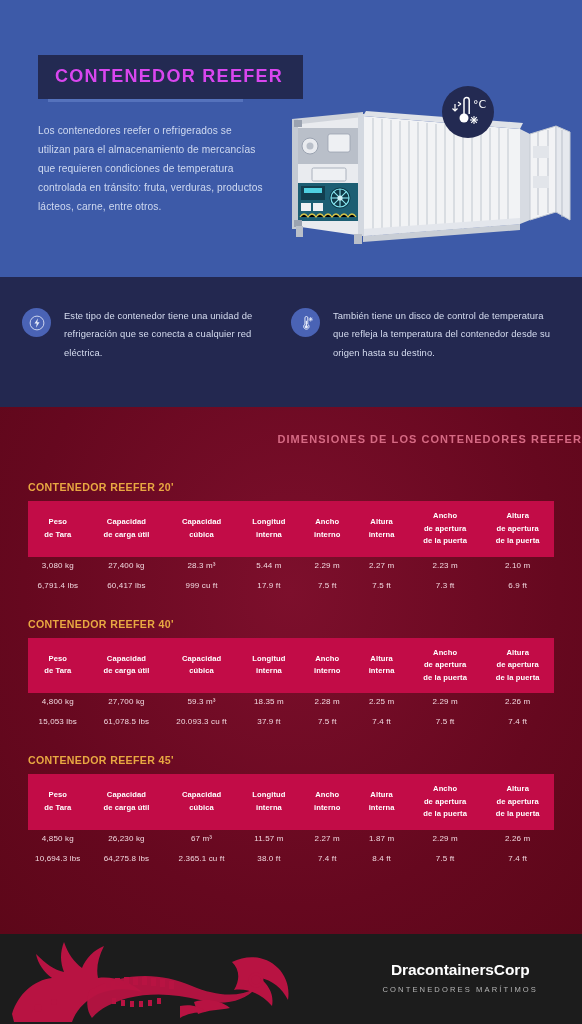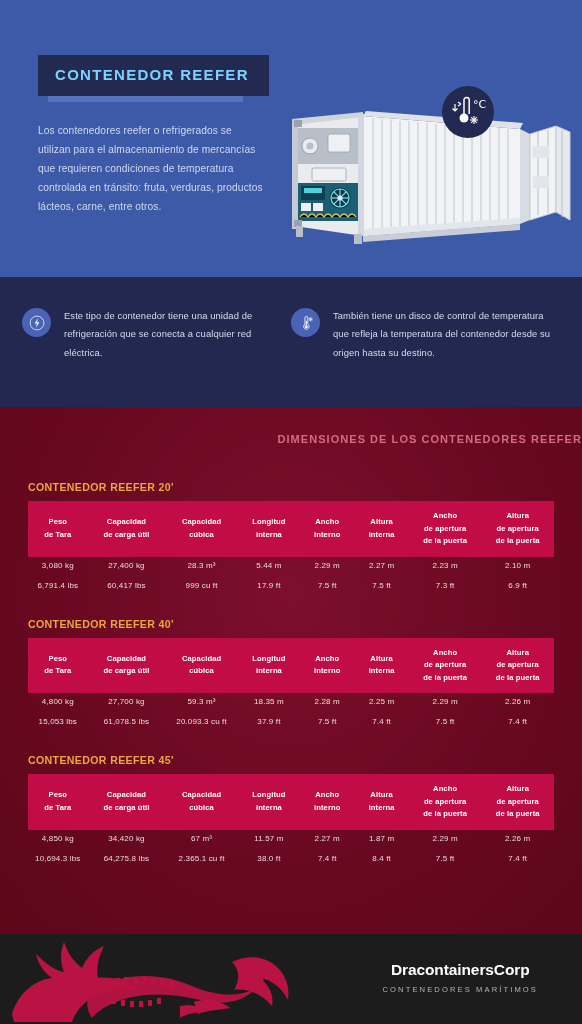--- a/index.html
+++ b/index.html
@@ -24,22 +24,22 @@
     width:195px; height:37px;
     background:#5572bc;
   }
   .title-box {
     position:relative;
     background:#232a52;
     padding:11px 20px 12px 17px;
     display:inline-block;
   }
   .title-box span {
-    color:#7dd3fc;
-    font-size:15px;
+    color:#d946ef;
+    font-size:18px;
     font-weight:bold;
     letter-spacing:1.3px;
     white-space:nowrap;
   }
   .hero-text {
     position:absolute; left:38px; top:122px;
     width:228px;
     color:#cfd9f0;
     font-size:10.2px;
     line-height:1.85;
@@ -412,21 +412,21 @@
                 <th title="Longitud interna">Longitud<br>interna</th>
                 <th title="Ancho interno">Ancho<br>interno</th>
                 <th title="Altura interna">Altura<br>interna</th>
                 <th title="Ancho de apertura de la puerta">Ancho<br>de apertura<br>de la puerta</th>
                 <th title="Altura de apertura de la puerta">Altura<br>de apertura<br>de la puerta</th>
               </tr>
             </thead>
             <tbody>
               <tr>
                 <td>4,850 kg</td>
-                <td>34,420 kg</td>
+                <td>26,230 kg</td>
                 <td>67 m³</td>
                 <td>11.57 m</td>
                 <td>2.27 m</td>
                 <td>1.87 m</td>
                 <td>2.29 m</td>
                 <td>2.26 m</td>
               </tr>
               <tr>
                 <td>10,694.3 lbs</td>
                 <td>64,275.8 lbs</td>

